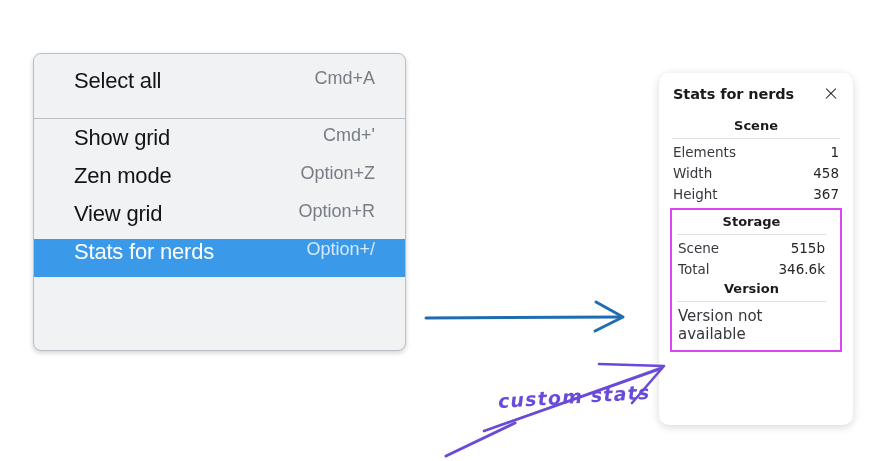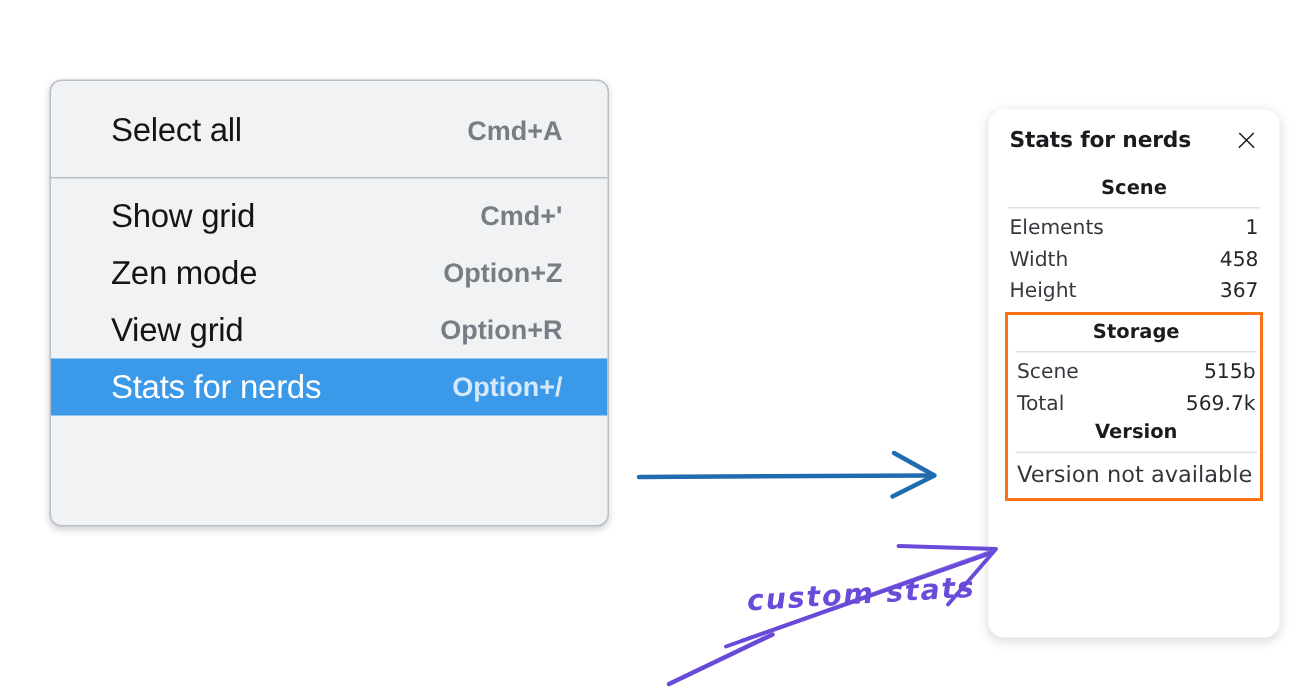--- a/index.html
+++ b/index.html
@@ -35,37 +35,36 @@
   .menu-group.group-top {
     padding: 14px 0 12px 0;
   }
   .menu-separator {
     height: 1px;
     background: #b9bfc7;
     margin: 0;
   }
   .menu-item {
     display: flex;
-    align-items: center;
+    align-items: flex-start;
     justify-content: space-between;
     padding: 0 30px 0 40px;
     height: 38px;
     box-sizing: border-box;
   }
   .menu-item .label {
     font-size: 22px;
     color: #141414;
     letter-spacing: -0.2px;
     white-space: nowrap;
   }
   .menu-item .shortcut {
     font-size: 18px;
     color: #777d85;
     white-space: nowrap;
-    font-weight: bold;
   }
   .menu-item.selected {
     background: #3a99e8;
   }
   .menu-item.selected .label {
     color: #ffffff;
   }
   .menu-item.selected .shortcut {
     color: #d5e9fa;
     margin-left: 18px;
@@ -143,23 +142,23 @@
     justify-content: space-between;
     align-items: baseline;
     font-size: 13.5px;
     color: #33363b;
     padding: 2.5px 3px;
   }
   .stat-row .k { color: #35383d; }
   .stat-row .v { color: #24262a; }
 
   .boxed {
-    border: 2px solid #f97316;
+    border: 2px solid #d946ef;
     margin: 4px 0 0 0;
-    padding: 2px 0 6px 3px;
+    padding: 2px 12px 6px 3px;
     box-sizing: border-box;
   }
   .version-line {
     font-size: 15px;
     color: #33363b;
     padding: 3px 3px 1px 3px;
     text-align: left;
   }
 
   
@@ -250,21 +249,21 @@
   <div class="boxed">
     <div class="section-title">Storage</div>
     <div class="hr"></div>
 
     <div class="stat-row">
       <span class="k">Scene</span>
       <span class="v">515b</span>
     </div>
     <div class="stat-row">
       <span class="k">Total</span>
-      <span class="v">569.7k</span>
+      <span class="v">346.6k</span>
     </div>
 
     <div class="section-title">Version</div>
     <div class="hr"></div>
     <div class="version-line">Version not available</div>
   </div>
 </div>
 
 <div class="annotation">
   <svg width="250" height="106" viewBox="0 0 250 106" xmlns="http://www.w3.org/2000/svg">

